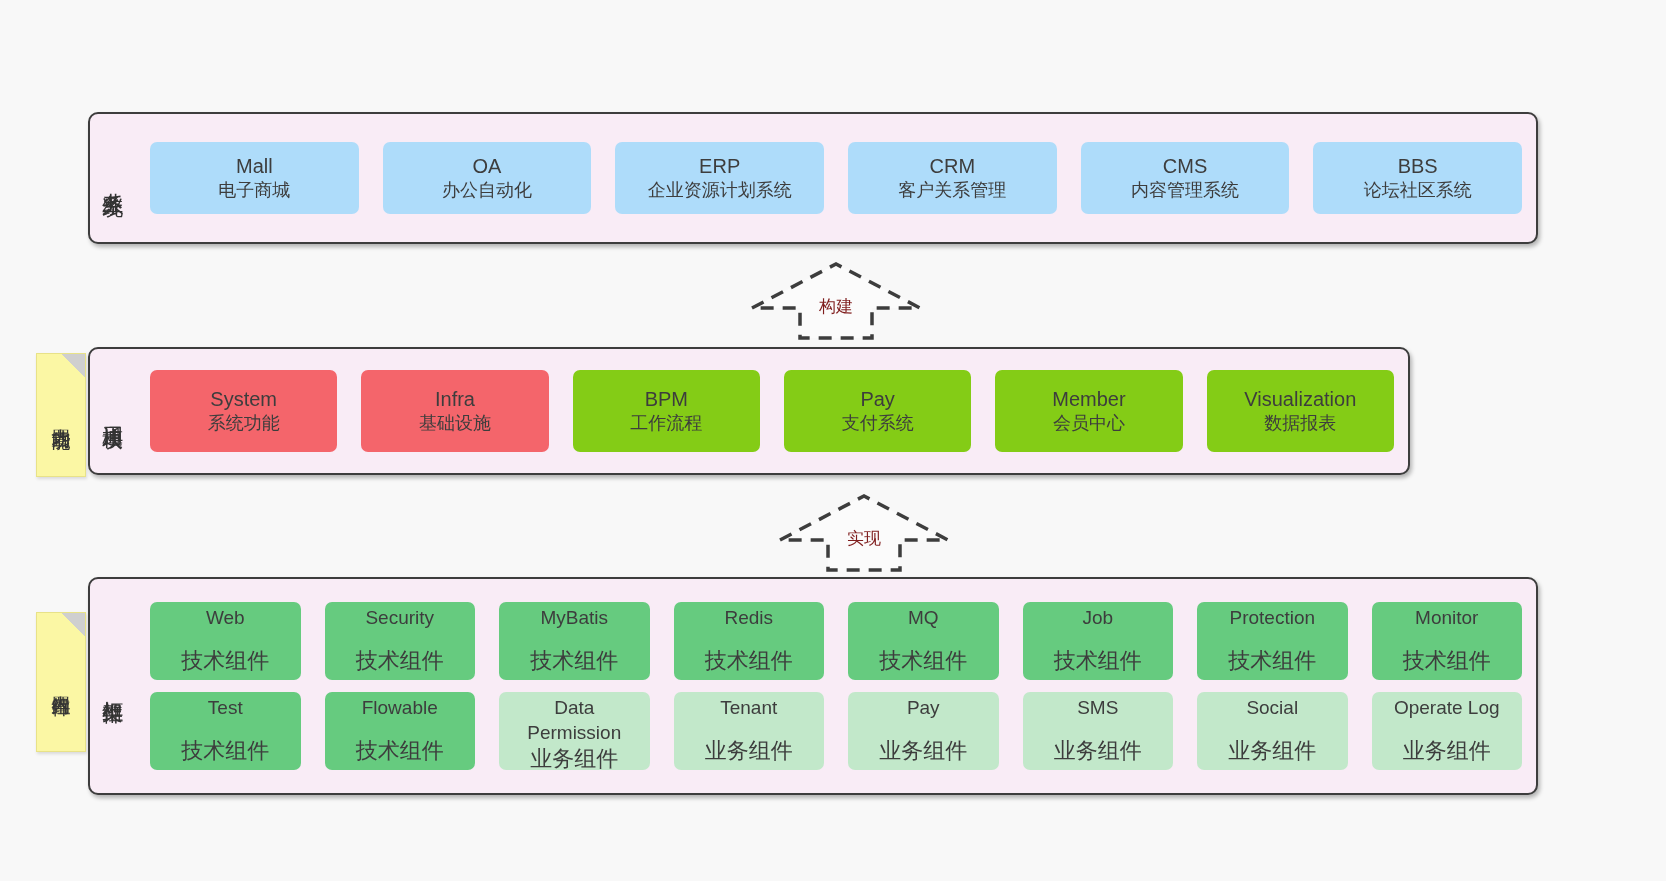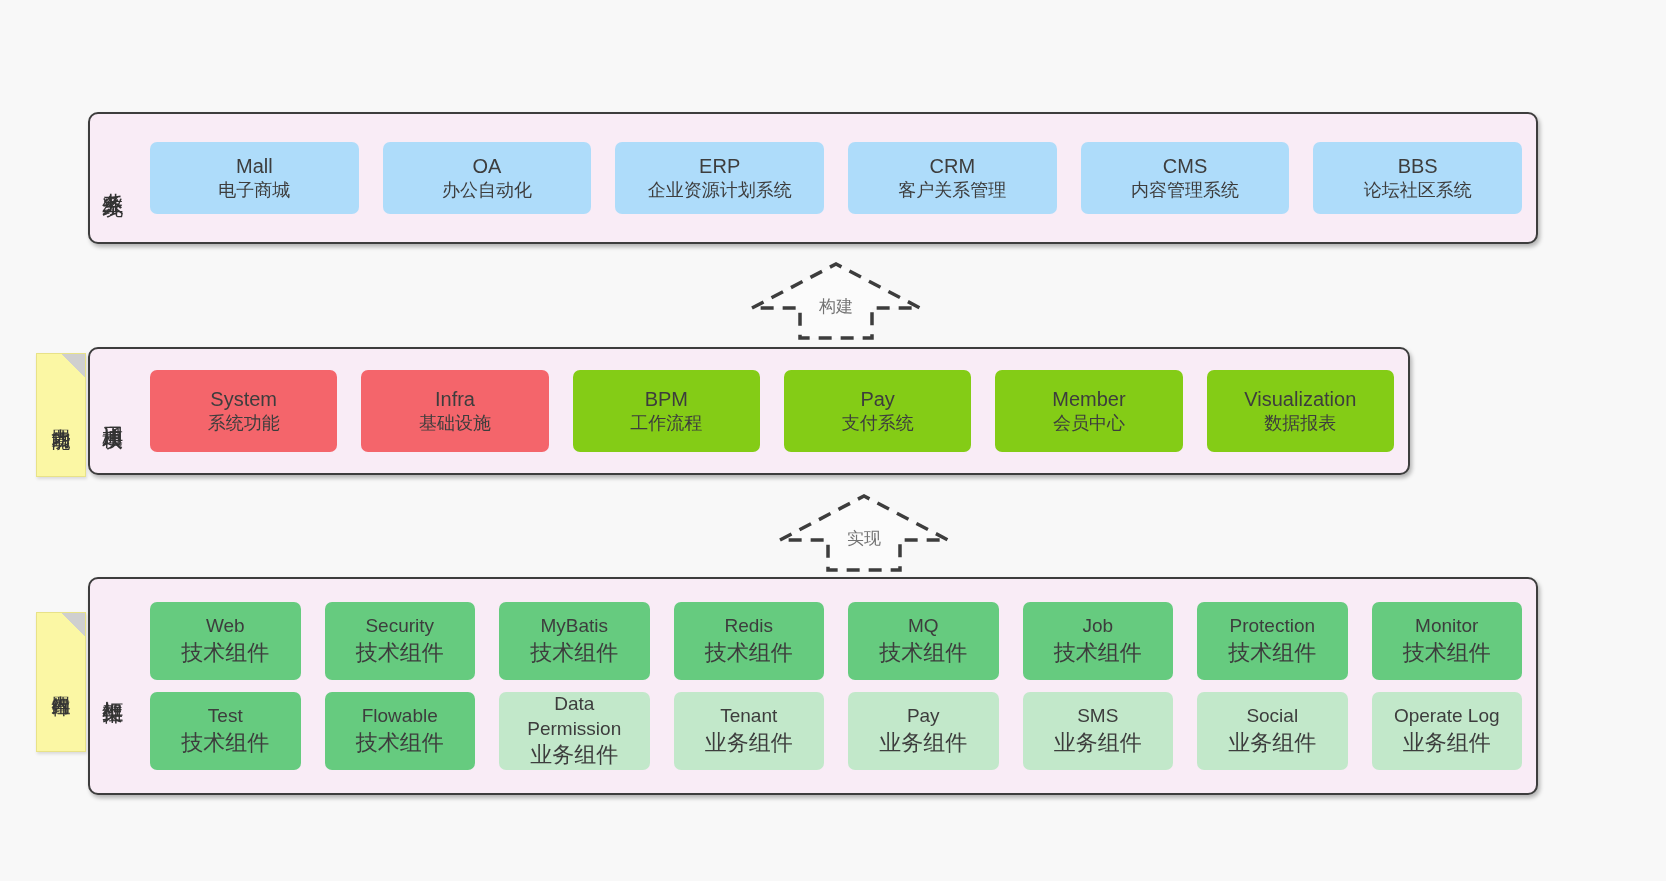--- a/index.html
+++ b/index.html
@@ -75,21 +75,21 @@
   
   #layer-business  { left: 88px;  top: 112px; width: 1450px; height: 132px; }
   #layer-business .row { height: 72px; }
 
   #layer-common    { left: 88px;  top: 347px; width: 1322px; height: 128px; }
   #layer-common .row { height: 82px; }
 
   #layer-framework { left: 88px;  top: 577px; width: 1450px; height: 218px; }
   #layer-framework .row { height: 78px; }
   #layer-framework .layer-body { gap: 12px; }
-  #layer-framework .row > .cell { min-width: 0; }
+  #layer-framework .row > .cell { min-width: 0; justify-content: space-between; }
   #layer-framework .cell .en { font-size: 19px; }
   #layer-framework .cell .cn { font-size: 22px; }
 
   
   .note {
     position: absolute;
     background: #fbf7a4;
     border: 1px solid #e8e288;
     display: flex;
     align-items: center;
@@ -114,21 +114,21 @@
   #note-framework { left: 36px; top: 612px; width: 50px; height: 140px; }
 
   
   .arrow { position: absolute; }
   .arrow svg { display: block; }
   .arrow-label {
     position: absolute;
     left: 0; right: 0;
     text-align: center;
     font-size: 17px;
-    color: #737373;
+    color: #7f1d1d;
     user-select: none;
     pointer-events: none;
   }
   #arrow-build  { left: 748px; top: 258px; width: 176px; height: 84px; }
   #arrow-build .arrow-label  { top: 37px; }
   #arrow-impl   { left: 776px; top: 490px; width: 176px; height: 84px; }
   #arrow-impl  .arrow-label  { top: 37px; }
 </style>
 </head>
 <body>

